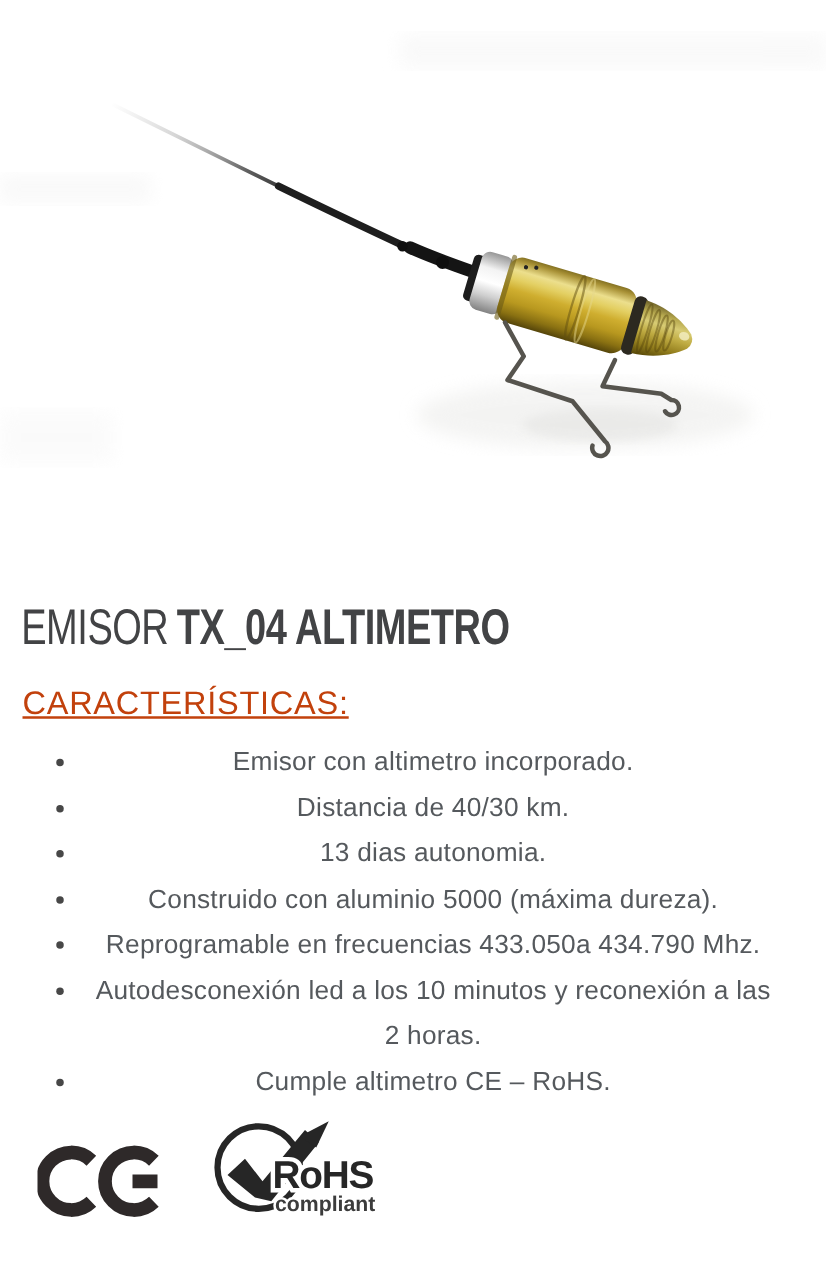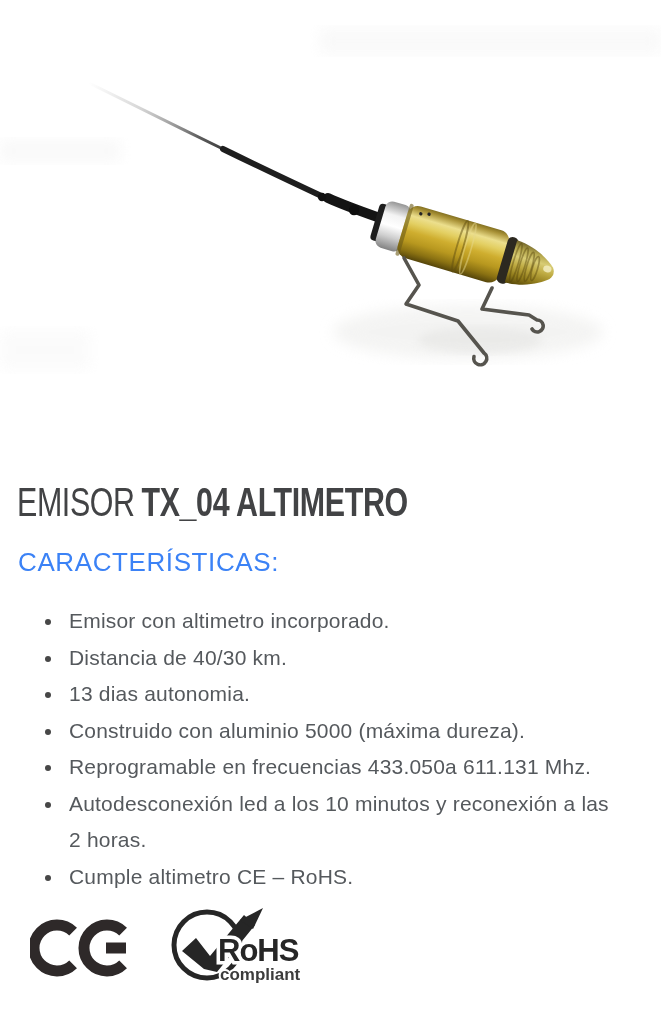--- a/index.html
+++ b/index.html
@@ -16,39 +16,41 @@
     font-size:40px;line-height:1;
     color:#424345;font-weight:500;
     white-space:nowrap;
     transform:scaleX(0.76);transform-origin:0 50%;
     letter-spacing:-0.5px;
   }
   h1.title .model{font-weight:800;margin-left:9px;letter-spacing:-0.5px;}
 
   h2.section{
     margin:25px 0 0 18px;
-    font-size:26px;font-weight:500;color:#3b82f6;
+    font-size:26px;font-weight:500;color:#c2410c;
     letter-spacing:0.6px;
+    text-decoration:underline;
   }
 
   ul.features{
-    margin:25px 0 0 0;
+    margin:14px 0 0 0;
     padding:0 0 0 64px;
     width:560px;
     list-style:disc;
+    text-align:center;
   }
   ul.features li{
     font-size:21px;line-height:36.5px;
     color:#55595d;letter-spacing:0.2px;
     padding-left:5px;
   }
   ul.features li::marker{color:#474747;}
 
   .badges{
-    display:flex;align-items:flex-start;gap:30px;
+    display:flex;align-items:flex-end;gap:30px;
     margin:8px 12px 0 30px;
   }
   .badge-ce{margin-top:14px;}
 </style>
 </head>
 <body>
 
 <figure class="product">
   <svg width="661" height="452" viewBox="0 0 661 452" xmlns="http://www.w3.org/2000/svg">
     <title>Emisor TX_04 dorado con antena flexible negra y soporte de alambre</title>
@@ -148,21 +150,21 @@
 <ul class="features">
 
     <li><span>Emisor con altimetro incorporado.</span></li>
 
     <li><span>Distancia de 40/30 km.</span></li>
 
     <li><span>13 dias autonomia.</span></li>
 
     <li><span>Construido con aluminio 5000 (máxima dureza).</span></li>
 
-    <li><span>Reprogramable en frecuencias 433.050a 611.131 Mhz.</span></li>
+    <li><span>Reprogramable en frecuencias 433.050a 434.790 Mhz.</span></li>
 
     <li><span>Autodesconexión led a los 10 minutos y reconexión a las 2 horas.</span></li>
 
     <li><span>Cumple altimetro CE – RoHS.</span></li>
   </ul>
 
 <div class="badges">
 
   <svg class="badge-ce" width="100" height="62" viewBox="0 0 100 62" xmlns="http://www.w3.org/2000/svg">
     <title>CE</title>

